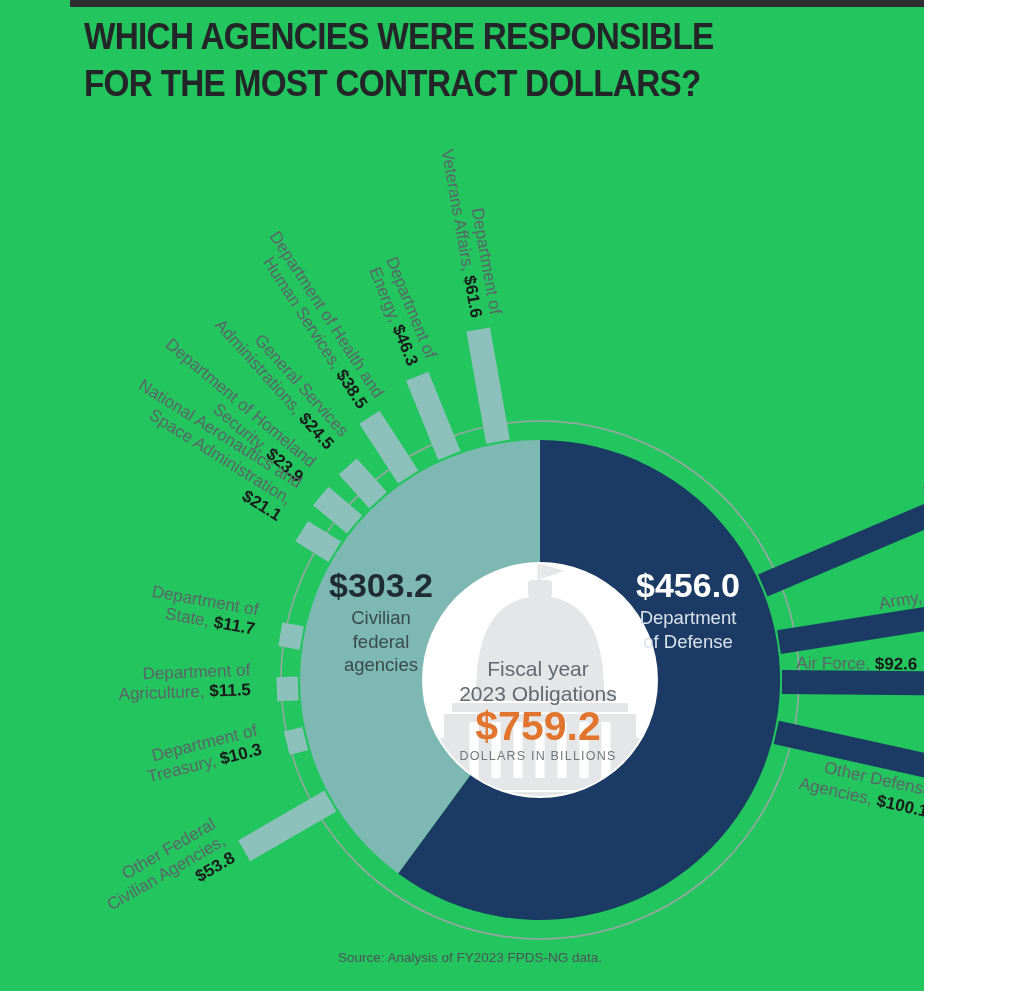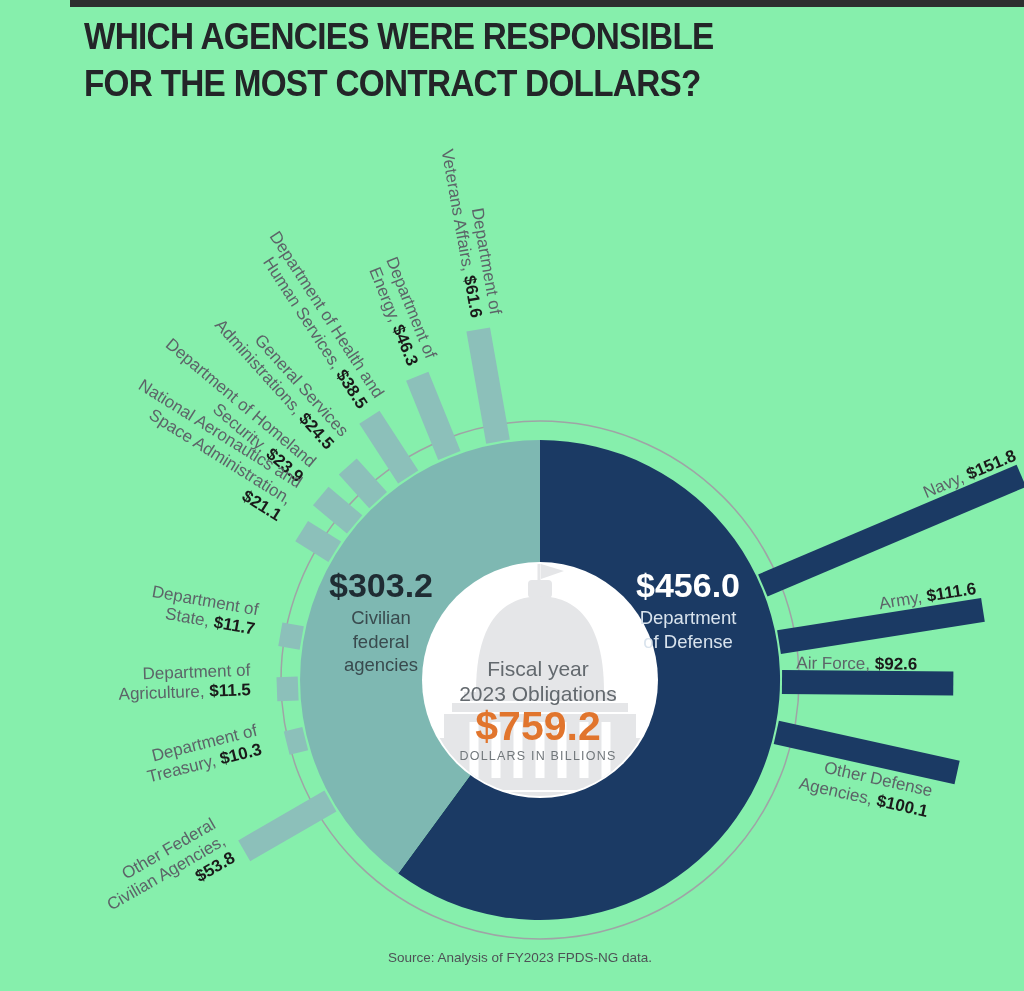--- a/index.html
+++ b/index.html
@@ -1,16 +1,16 @@
 <!DOCTYPE html>
 <html><head>
 <meta charset="utf-8">
 <style>
   html,body{margin:0;padding:0;background:#ffffff;}
-  .page{position:relative;width:1024px;height:991px;background:#86efac;overflow:hidden;
+  .page{position:relative;width:924px;height:991px;background:#22c55e;overflow:hidden;
         font-family:"Liberation Sans",sans-serif;}
   .top-bar{position:absolute;top:0;left:70px;right:0;height:7px;background:#2E2E30;}
   .title{position:absolute;top:14px;left:84px;margin:0;font-size:37px;font-weight:700;
          color:#232528;letter-spacing:-0.8px;line-height:1.26;white-space:nowrap;
          transform:scaleX(0.9);transform-origin:0 0;}
   .title .t-line{display:block;}
   .chart-svg{position:absolute;top:0;left:0;}
   .source{position:absolute;left:16px;right:0;top:950px;text-align:center;
           font-size:13.5px;color:#4E5256;}
   text{font-family:"Liberation Sans",sans-serif;}

